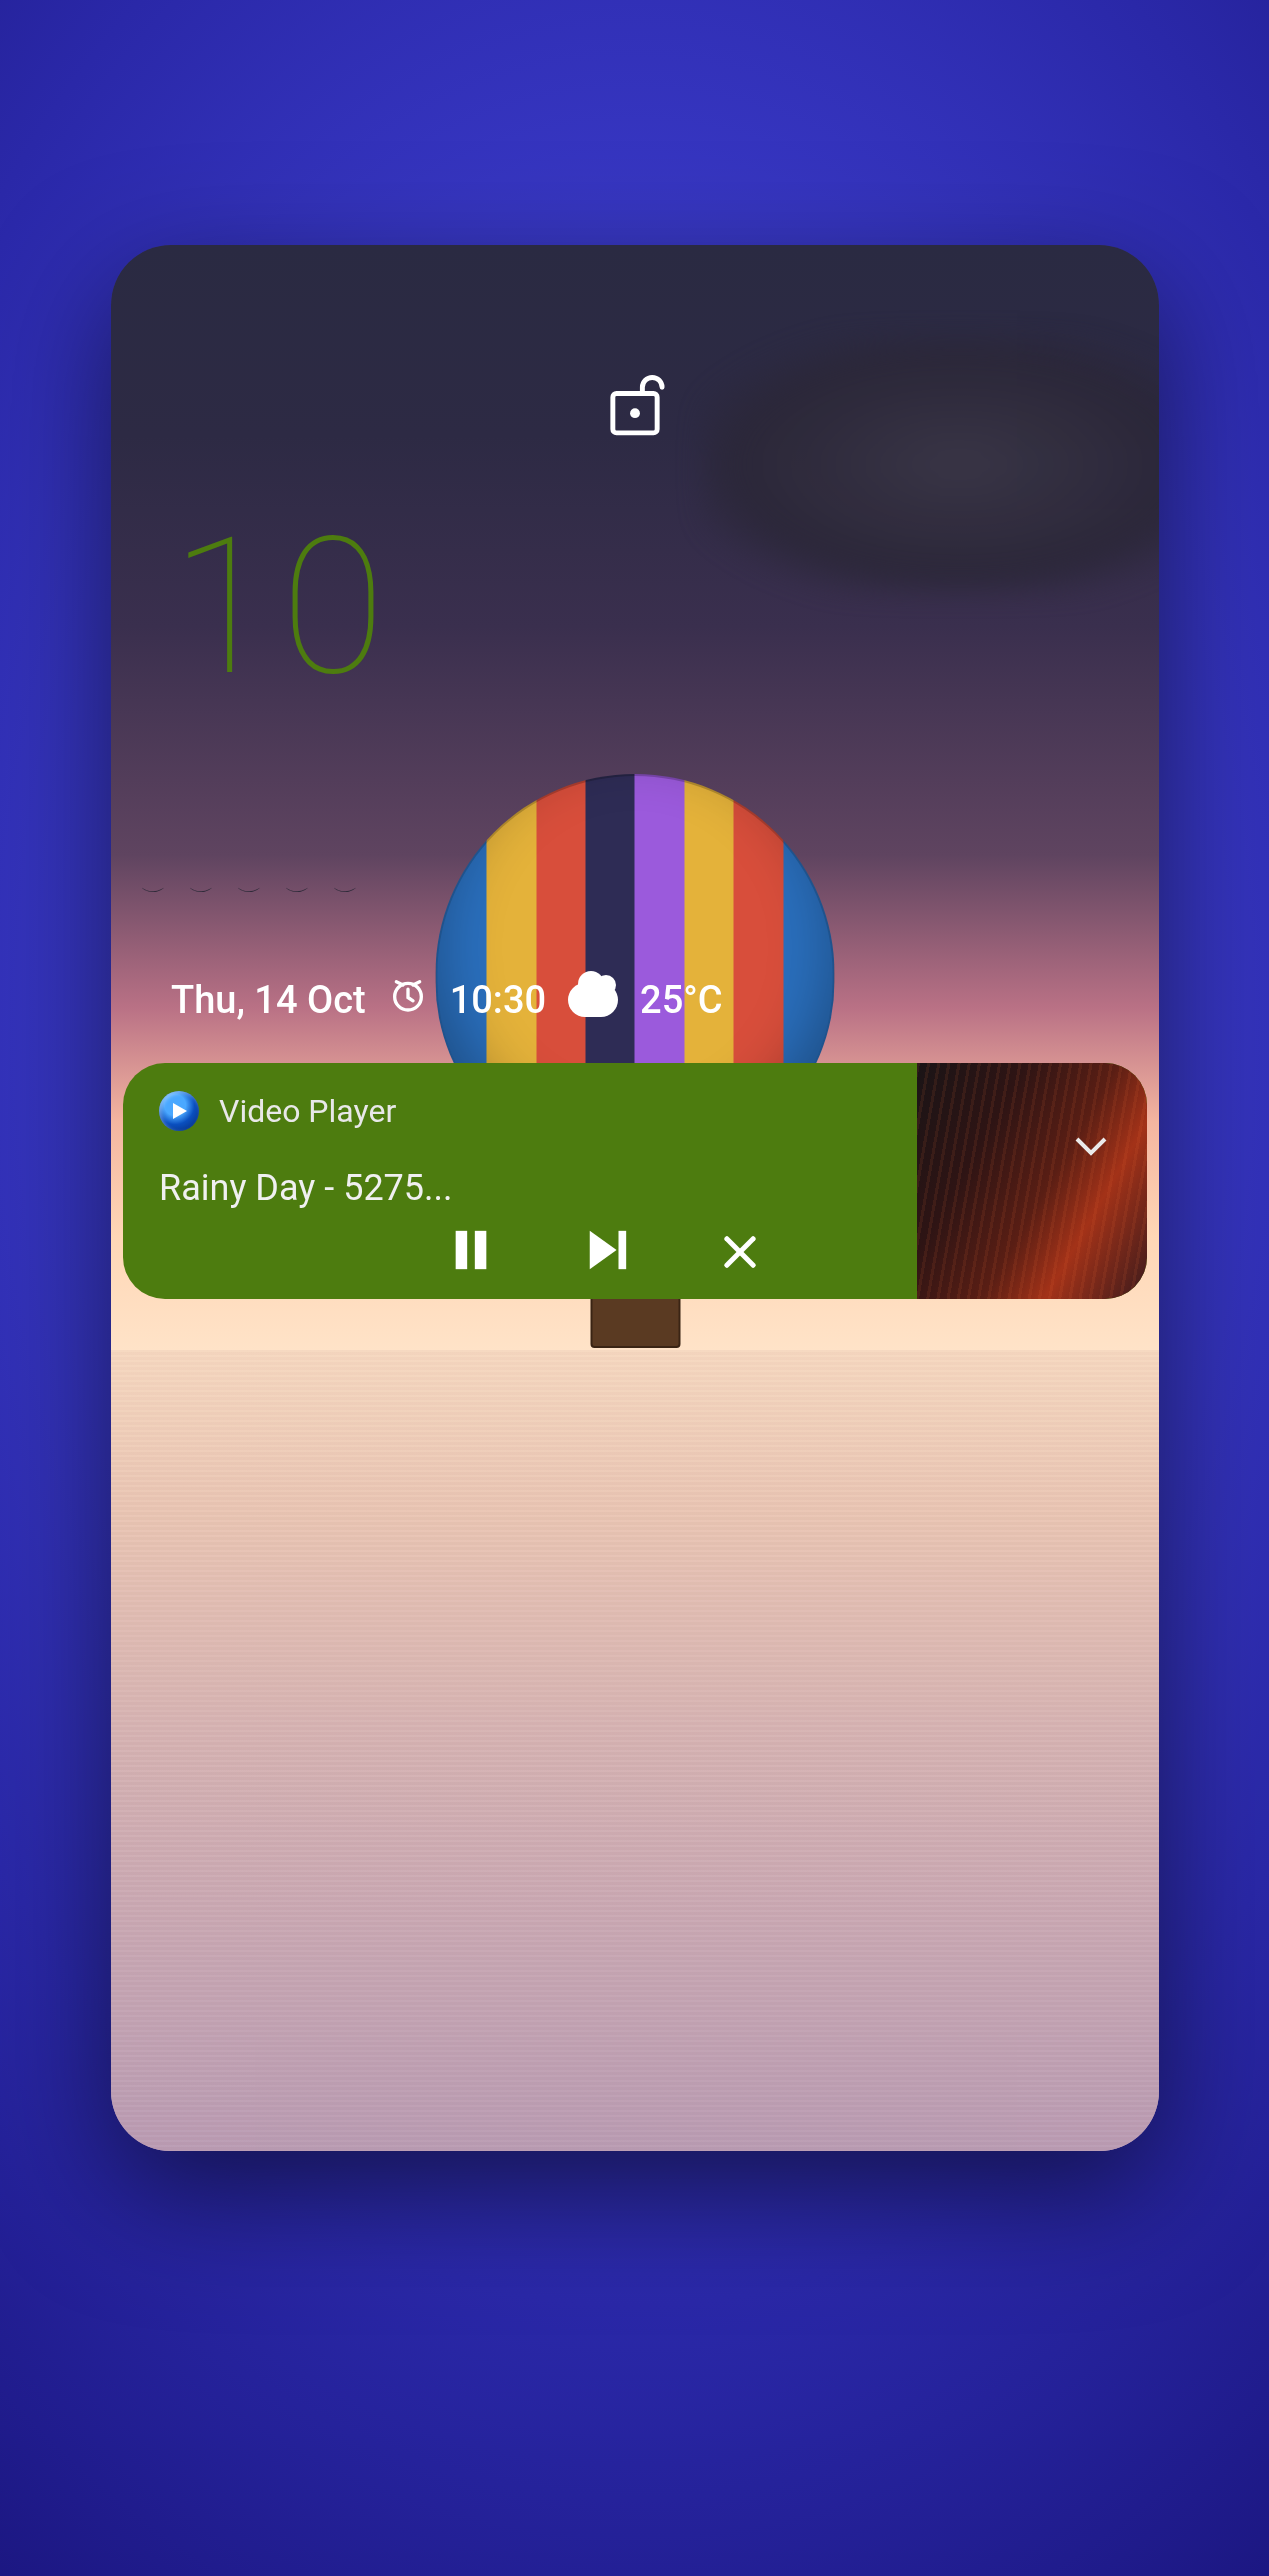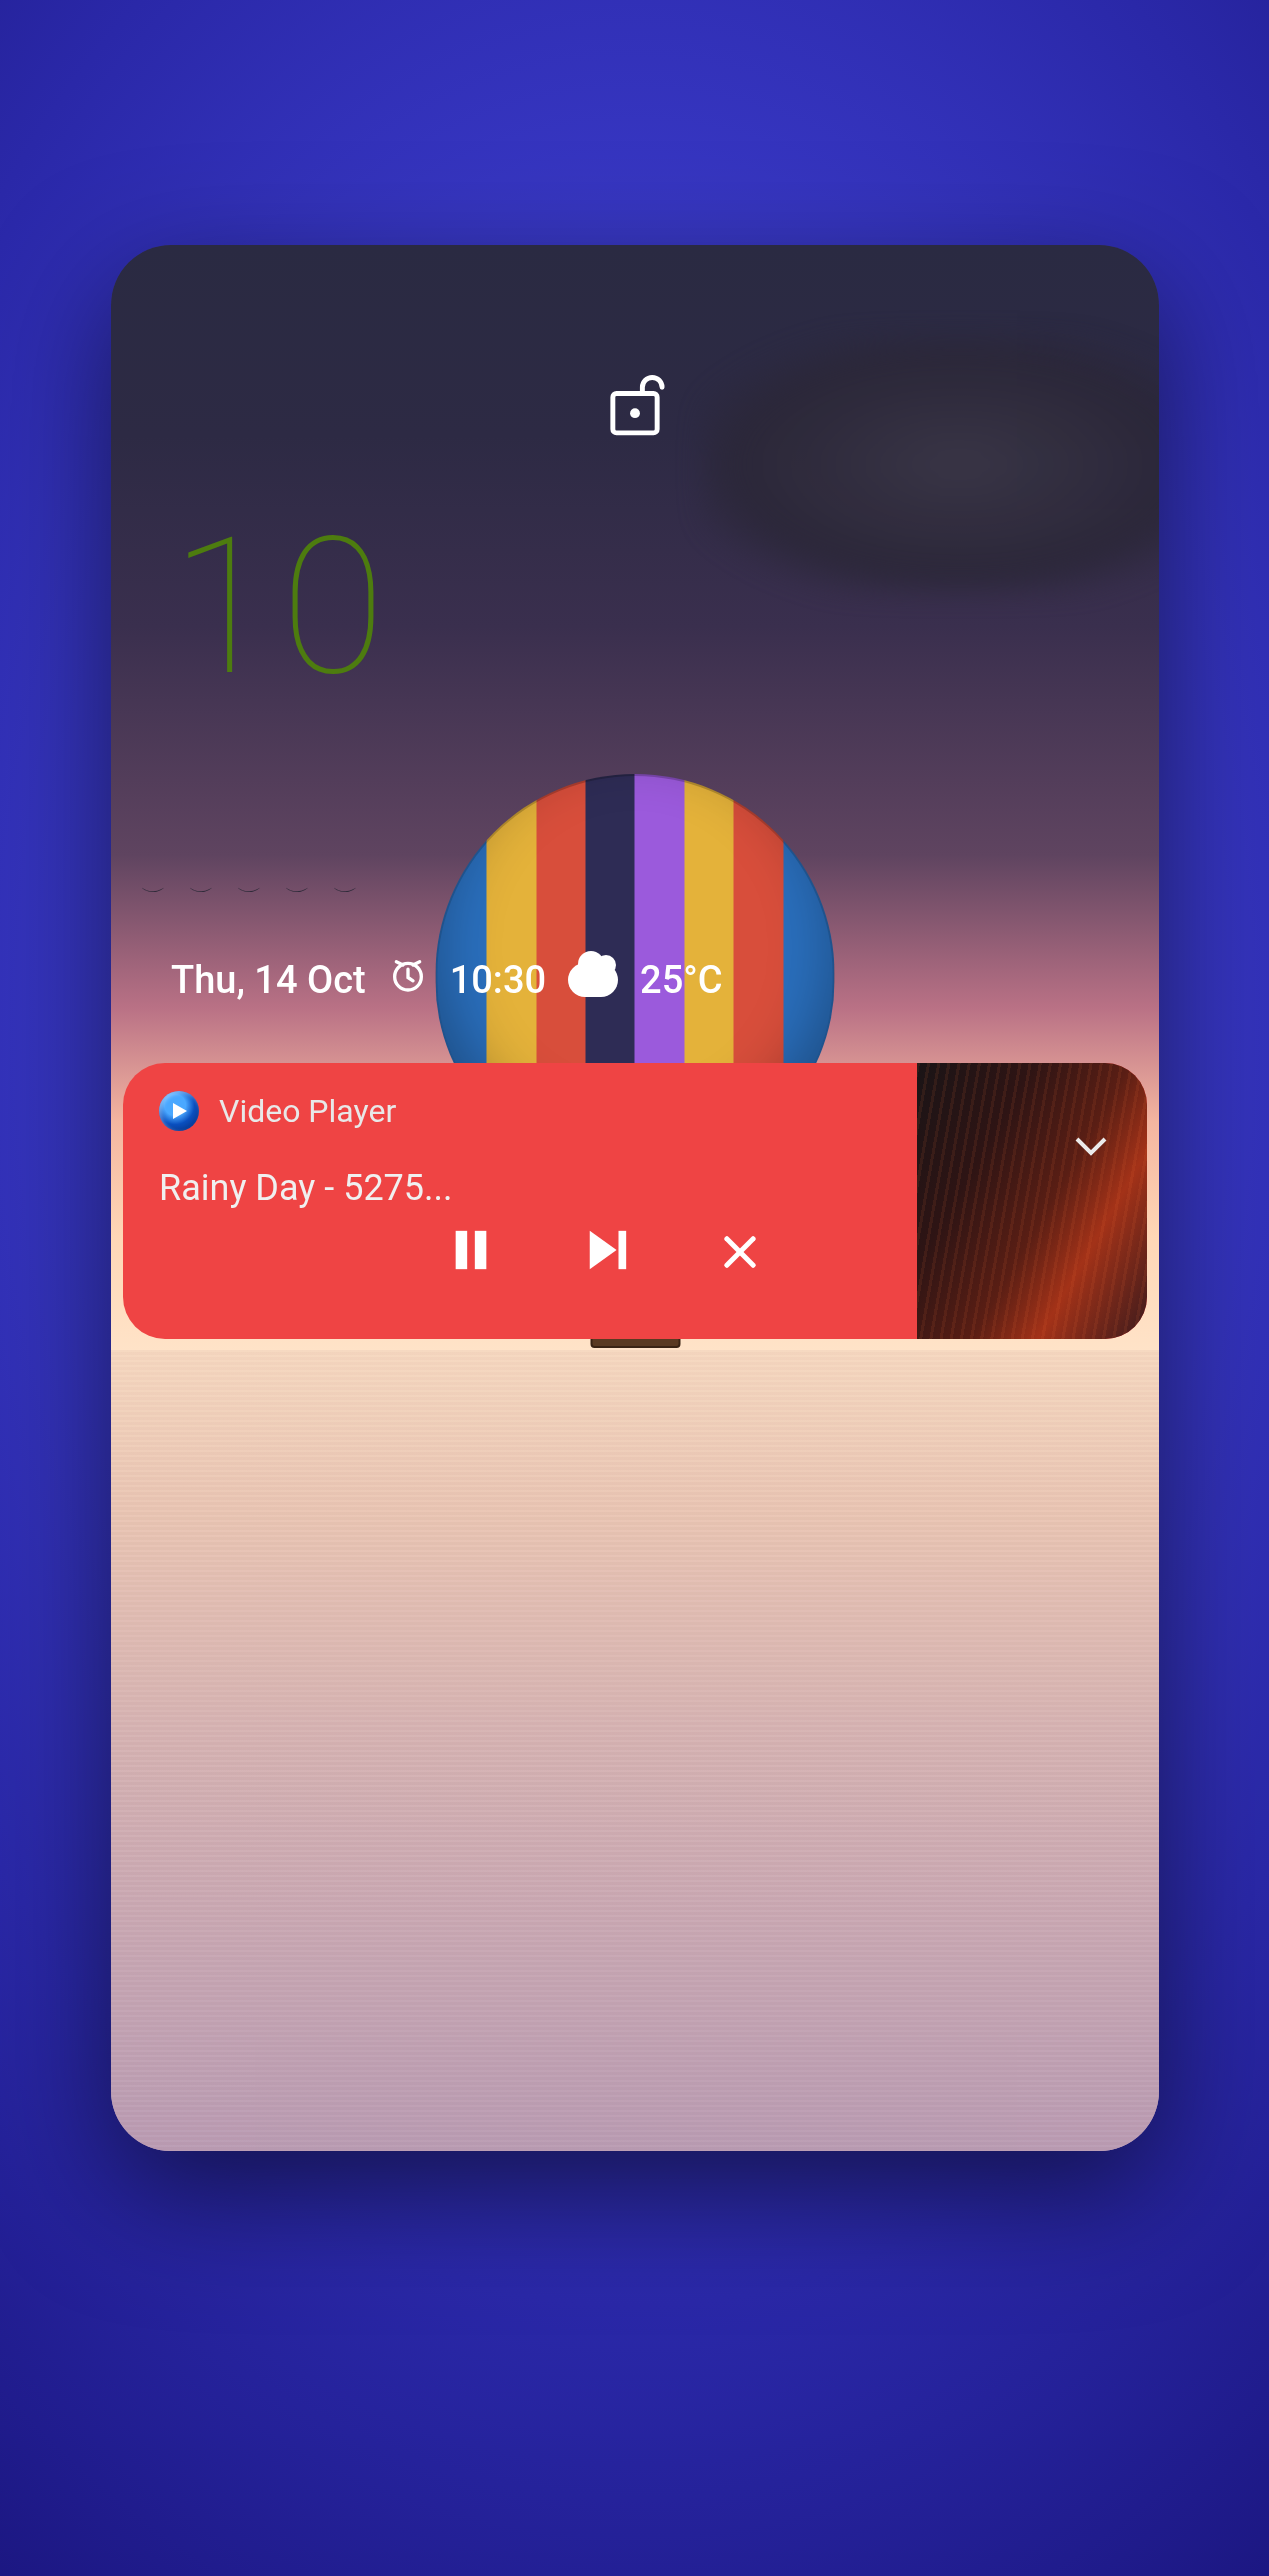--- a/index.html
+++ b/index.html
@@ -98,33 +98,33 @@
   
   .clock {
     position:absolute; top:269px; left:60px; color:#4d7c0f;
     font-weight:200;
   }
   .clock .hh, .clock .mm {
     font-size:190px; line-height:0.98; letter-spacing:6px;
     font-family: "Segoe UI", Roboto, sans-serif; font-weight:100;
   }
   .inforow {
-    position:absolute; top:710px; left:60px; color:#fff;
+    position:absolute; top:730px; left:60px; color:#fff;
     display:flex; align-items:center; gap:22px;
     font-size:38px; font-weight:500;
   }
   .inforow svg { width:40px; height:40px; }
   .cloud-ico { width:50px; height:34px; background:#fff; border-radius:20px; position:relative; }
   .cloud-ico::before { content:""; position:absolute; width:26px; height:26px; background:#fff; border-radius:50%; top:-12px; left:10px; }
   .cloud-ico::after { content:""; position:absolute; width:20px; height:20px; background:#fff; border-radius:50%; top:-8px; left:28px; }
 
   
   .media-card {
-    position:absolute; top:818px; left:12px; right:12px; height:276px;
-    background:#ef4444; border-radius:42px; overflow:hidden;
+    position:absolute; top:818px; left:12px; right:12px; height:236px;
+    background:#4d7c0f; border-radius:42px; overflow:hidden;
     display:flex; color:#fff;
   }
   .media-left { flex:1; padding:28px 36px 24px; display:flex; flex-direction:column; }
   .media-head { display:flex; align-items:center; gap:20px; }
   .app-ico {
     width:40px; height:40px; border-radius:50%;
     background: radial-gradient(circle at 40% 35%, #4aa8ff 0 30%, #0a4fbf 55%, #05246a 100%);
     position:relative; box-shadow: inset 2px 2px 4px rgba(255,255,255,0.4);
   }
   .app-ico::after {

